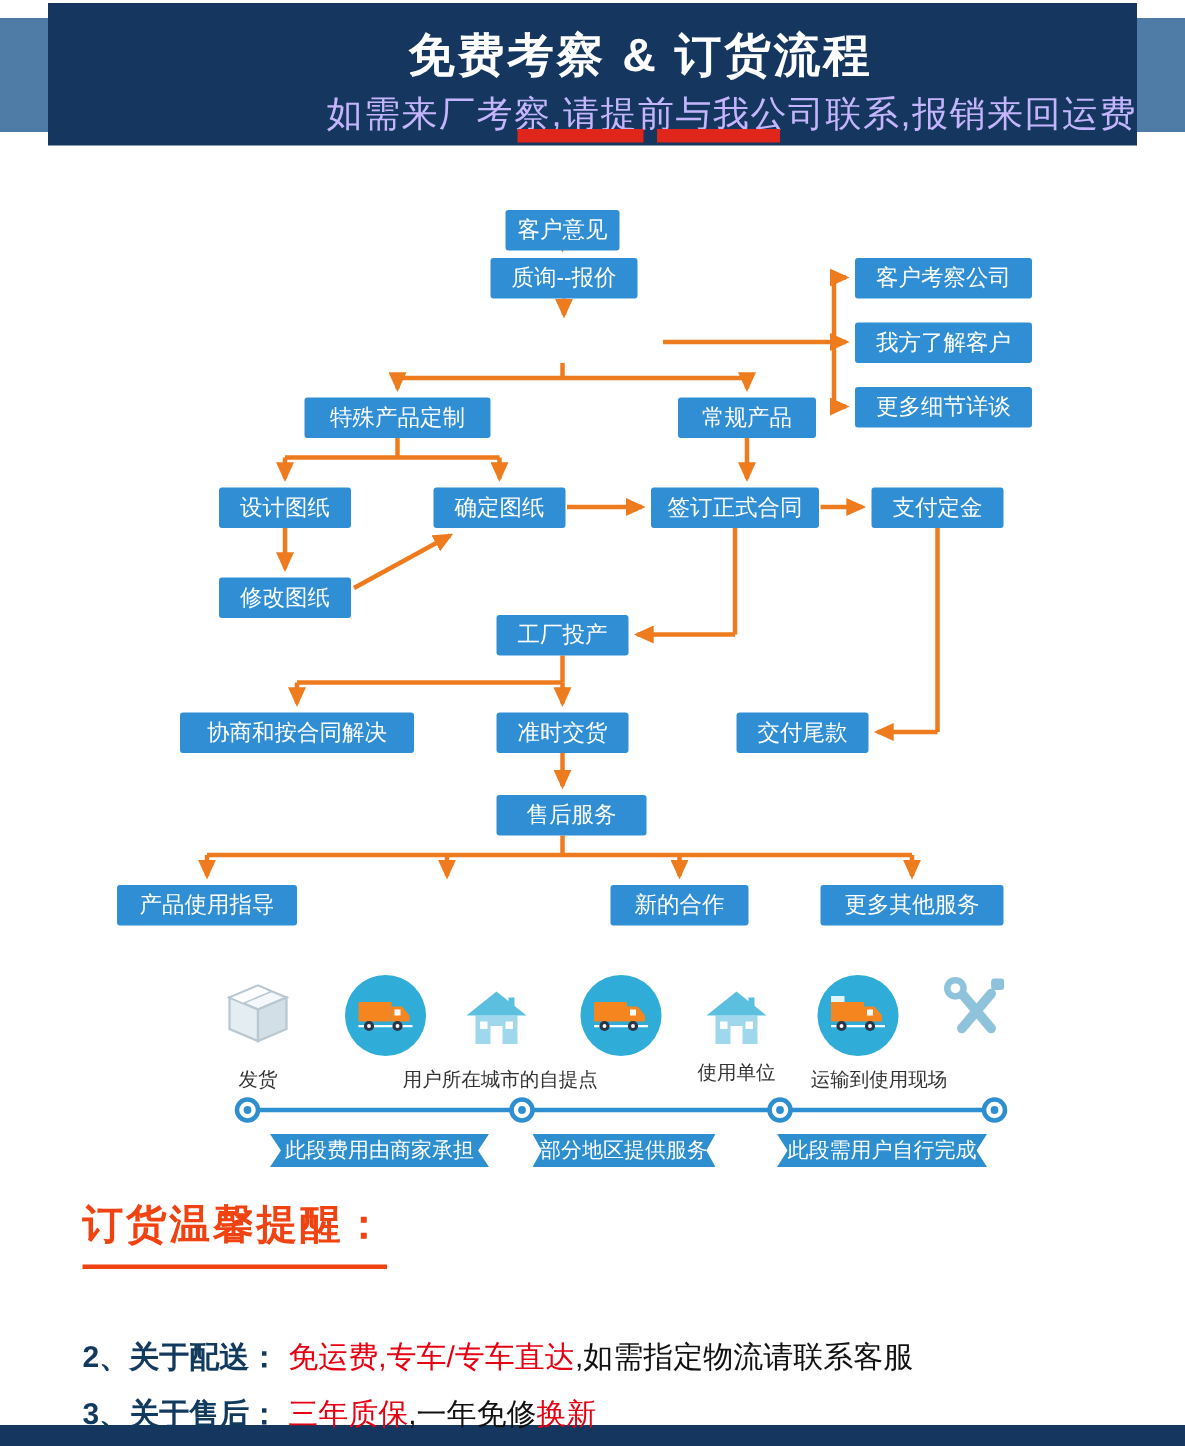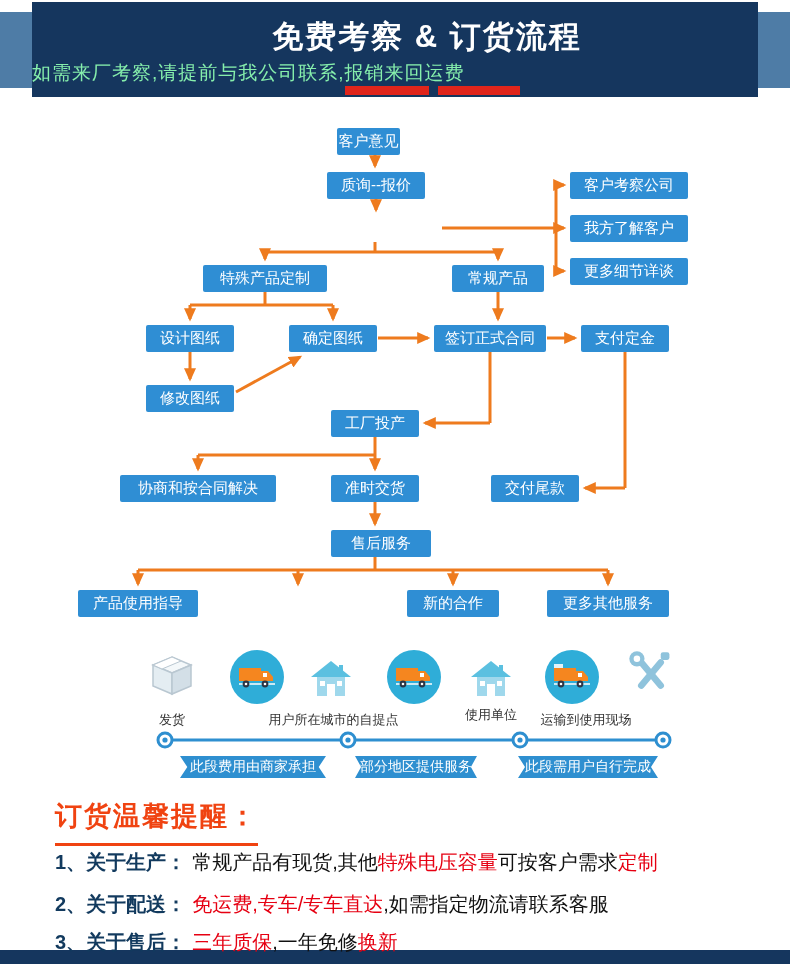--- a/index.html
+++ b/index.html
@@ -5,22 +5,22 @@
   * { box-sizing: border-box; }
   html,body { margin:0; padding:0; background:#fff; }
   body { font-family:"Liberation Sans","DejaVu Sans",sans-serif; }
   .canvas { position:relative; width:790px; height:964px; background:#fff; overflow:hidden; margin:0 auto; }
 
   
   .header-steel { position:absolute; left:0; top:12px; width:790px; height:76px; background:#4e7ca6; }
   .header-navy  { position:absolute; left:32px; top:2px; width:726px; height:95px; background:#15365e; }
   .header-title { position:absolute; left:0; top:14px; width:100%; text-align:center;
                   color:#fff; font-size:31px; font-weight:bold; letter-spacing:2px;margin-left:32px; }
-  .header-sub   { position:absolute; left:0; top:58px; width:100%; text-align:left;
-                  color:#86efac; font-size:19px; letter-spacing:1px; }
+  .header-sub   { position:absolute; left:0; top:58px; width:100%; text-align:right;
+                  color:#c4b5fd; font-size:24px; letter-spacing:1px; }
   .red-bar { position:absolute; height:9px; background:#e0251b; }
   .red-bar.b1 { left:345px; top:86px; width:84px; }
   .red-bar.b2 { left:438px; top:86px; width:82px; }
 
   
   .arrows { position:absolute; left:0; top:0; z-index:1; }
   .node { position:absolute; height:27px; background:#2f8ed4; color:#fff; z-index:2;
           display:flex; align-items:center; justify-content:center;
           font-size:15px; border-radius:2px; white-space:nowrap; }
 
@@ -107,21 +107,21 @@
         <circle cx="348" cy="740" r="7" fill="#fff" stroke="#2e8fd0" stroke-width="3"></circle>
         <circle cx="348" cy="740" r="2.6" fill="#2e8fd0"></circle>
         <circle cx="520" cy="740" r="7" fill="#fff" stroke="#2e8fd0" stroke-width="3"></circle>
         <circle cx="520" cy="740" r="2.6" fill="#2e8fd0"></circle>
         <circle cx="663" cy="740" r="7" fill="#fff" stroke="#2e8fd0" stroke-width="3"></circle>
         <circle cx="663" cy="740" r="2.6" fill="#2e8fd0"></circle>
       </g>
     </g>
   </svg>
 
-  <div class="node" style="left:337px;top:128px;width:63px">客户意见</div>
+  <div class="node" style="left:337px;top:140px;width:76px">客户意见</div>
   <div class="node" style="left:327px;top:172px;width:98px">质询--报价</div>
   <div class="node" style="left:570px;top:172px;width:118px">客户考察公司</div>
   <div class="node" style="left:570px;top:215px;width:118px">我方了解客户</div>
   <div class="node" style="left:570px;top:258px;width:118px">更多细节详谈</div>
   <div class="node" style="left:203px;top:265px;width:124px">特殊产品定制</div>
   <div class="node" style="left:452px;top:265px;width:92px">常规产品</div>
   <div class="node" style="left:146px;top:325px;width:88px">设计图纸</div>
   <div class="node" style="left:289px;top:325px;width:88px">确定图纸</div>
   <div class="node" style="left:434px;top:325px;width:112px">签订正式合同</div>
   <div class="node" style="left:581px;top:325px;width:88px">支付定金</div>
@@ -225,23 +225,20 @@
   <div class="logi-label" style="left:256px;top:711px;width:155px">用户所在城市的自提点</div>
   <div class="logi-label" style="left:460px;top:706px;width:62px">使用单位</div>
   <div class="logi-label" style="left:534px;top:711px;width:104px">运输到使用现场</div>
 
   <div class="ribbon" style="left:180px;top:756px;width:146px">此段费用由商家承担</div>
   <div class="ribbon" style="left:355px;top:756px;width:122px">部分地区提供服务</div>
   <div class="ribbon" style="left:518px;top:756px;width:140px">此段需用户自行完成</div>
 
   <div class="reminder-title">订货温馨提醒：</div>
 
-  <div class="reminder-line" style="top:849px">
-    <span class="num-label">1、关于生产：</span><span><span class="seg-dark">常规产品有现货,其他</span><span class="seg-red">特殊电压容量</span><span class="seg-dark">可按客户需求</span><span class="seg-red">定制</span></span>
-  </div>
   <div class="reminder-line" style="top:891px">
     <span class="num-label">2、关于配送：</span><span><span class="seg-red">免运费,专车/专车直达</span><span class="seg-dark">,如需指定物流请联系客服</span></span>
   </div>
   <div class="reminder-line" style="top:929px">
     <span class="num-label">3、关于售后：</span><span><span class="seg-red">三年质保</span><span class="seg-dark">,一年免修</span><span class="seg-red">换新</span></span>
   </div>
 
   <div class="footer-bar"></div>
 
 </div>

